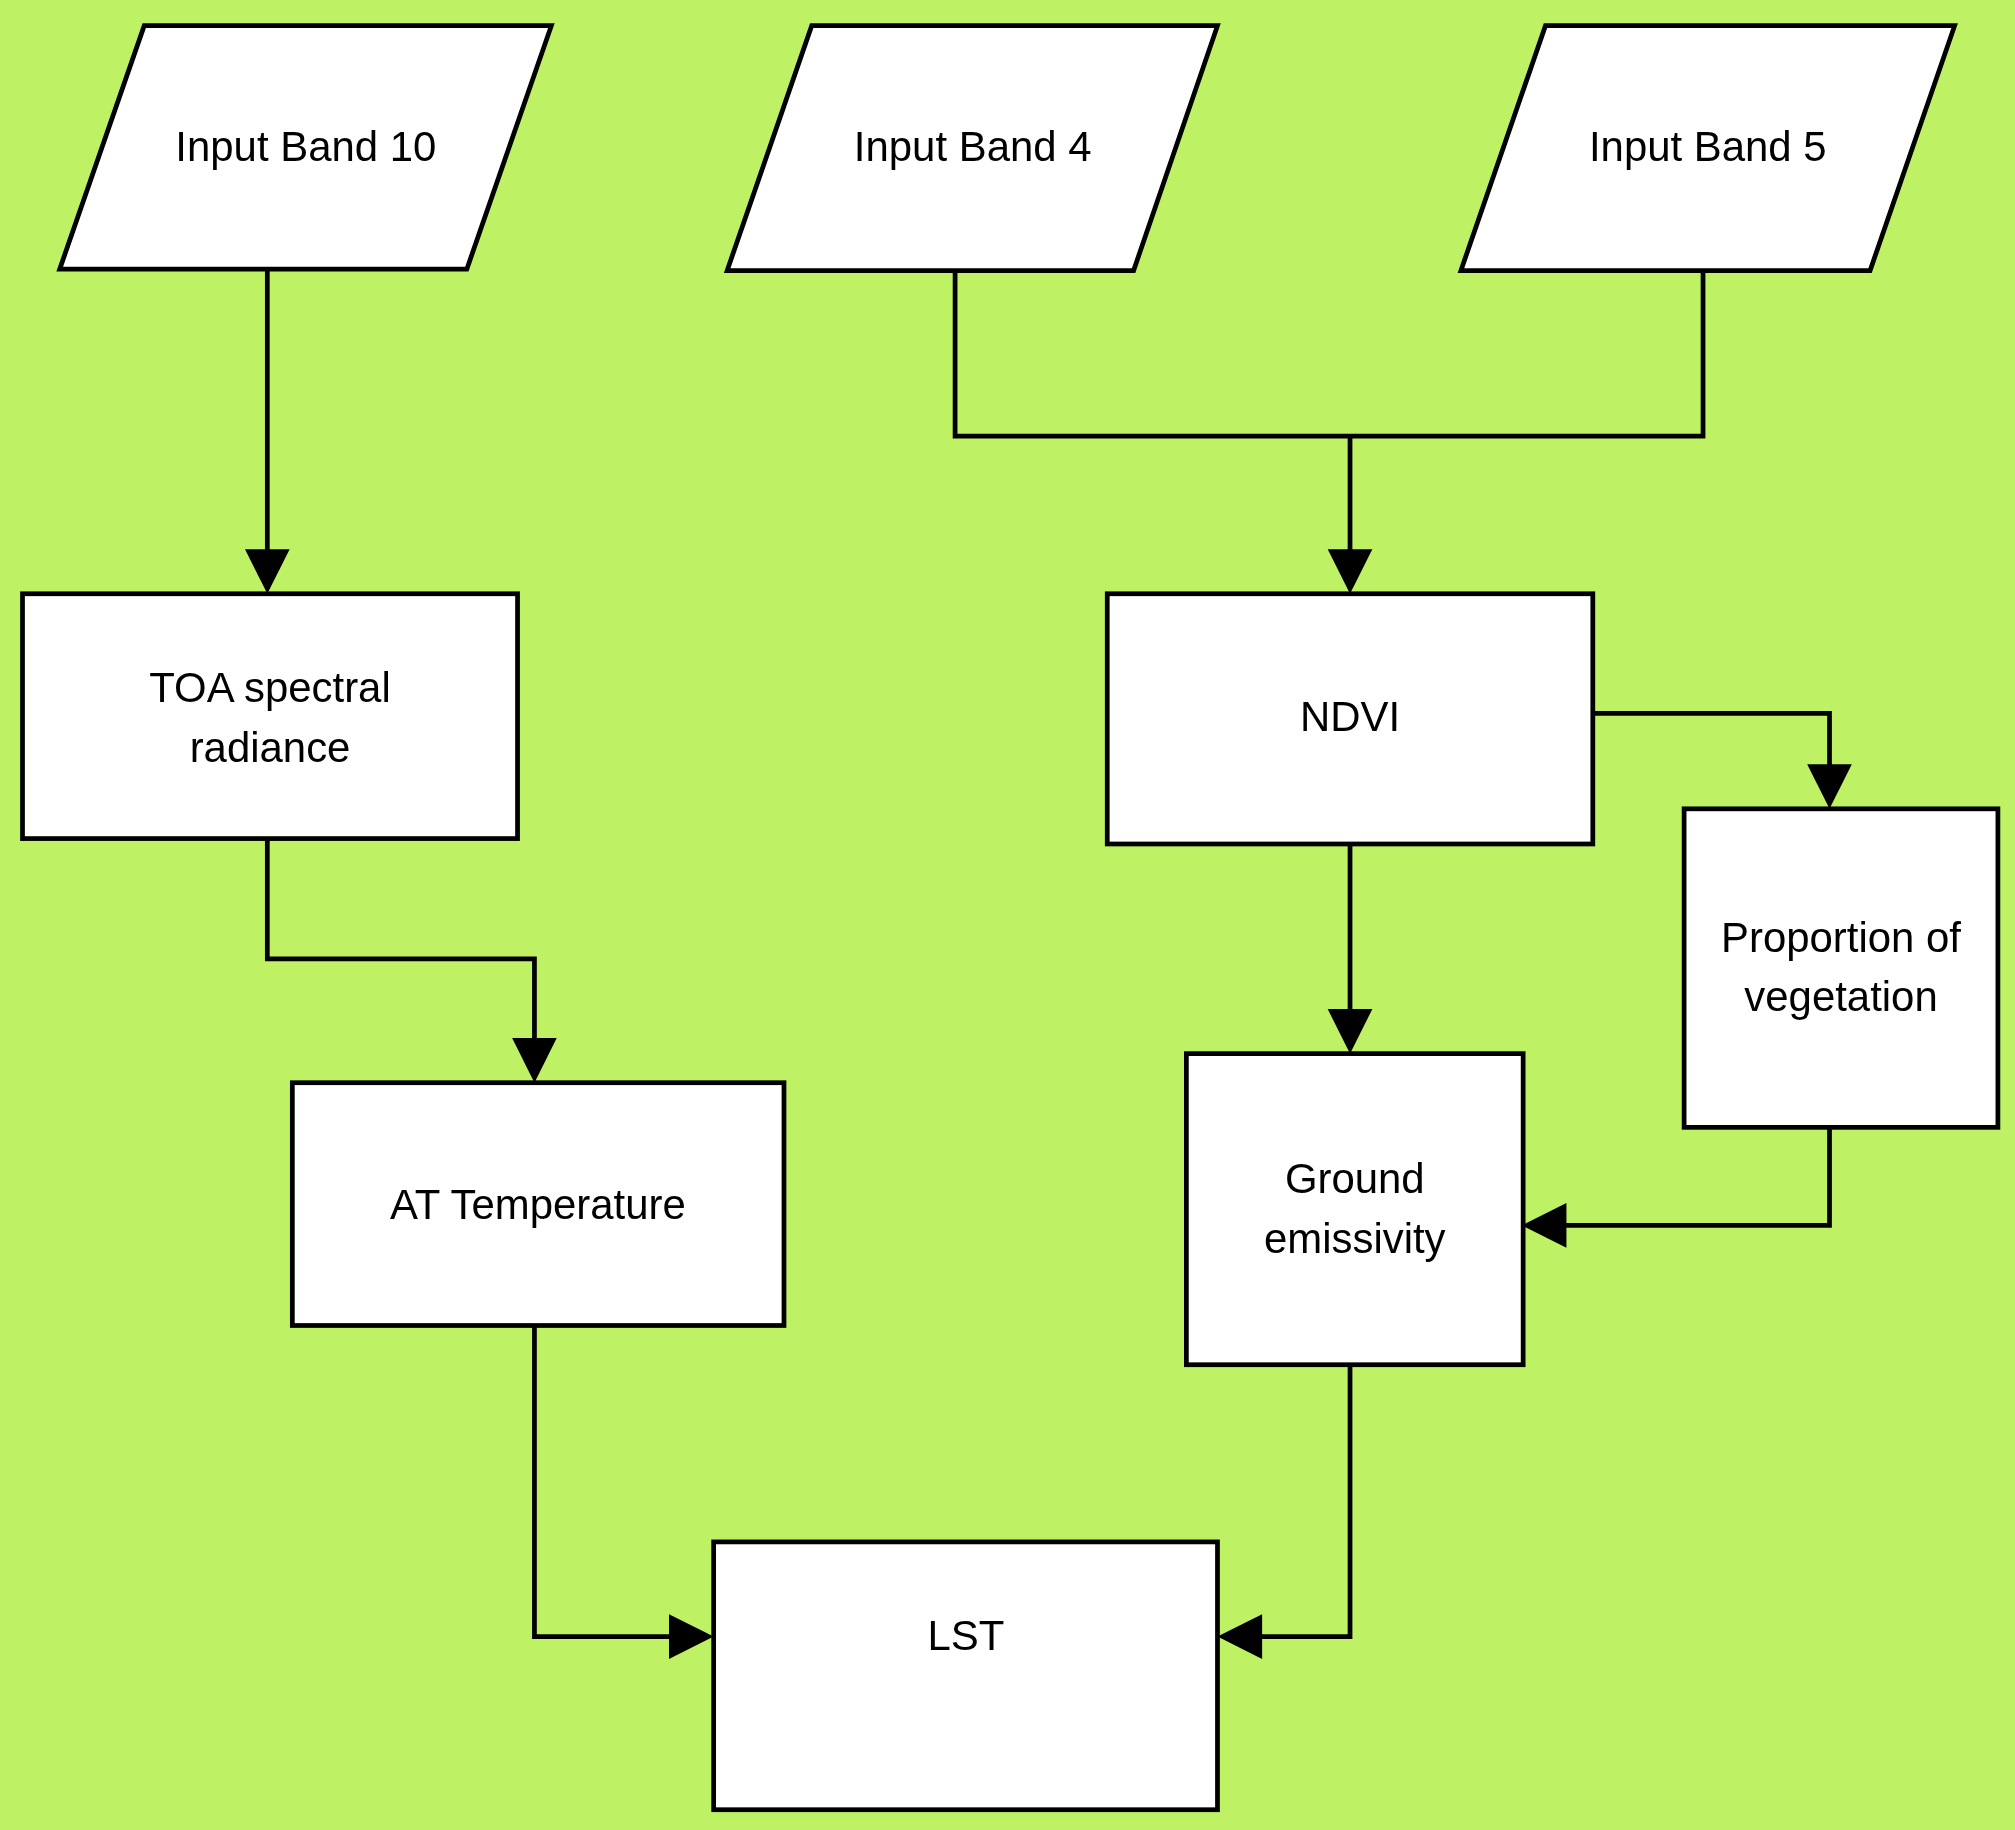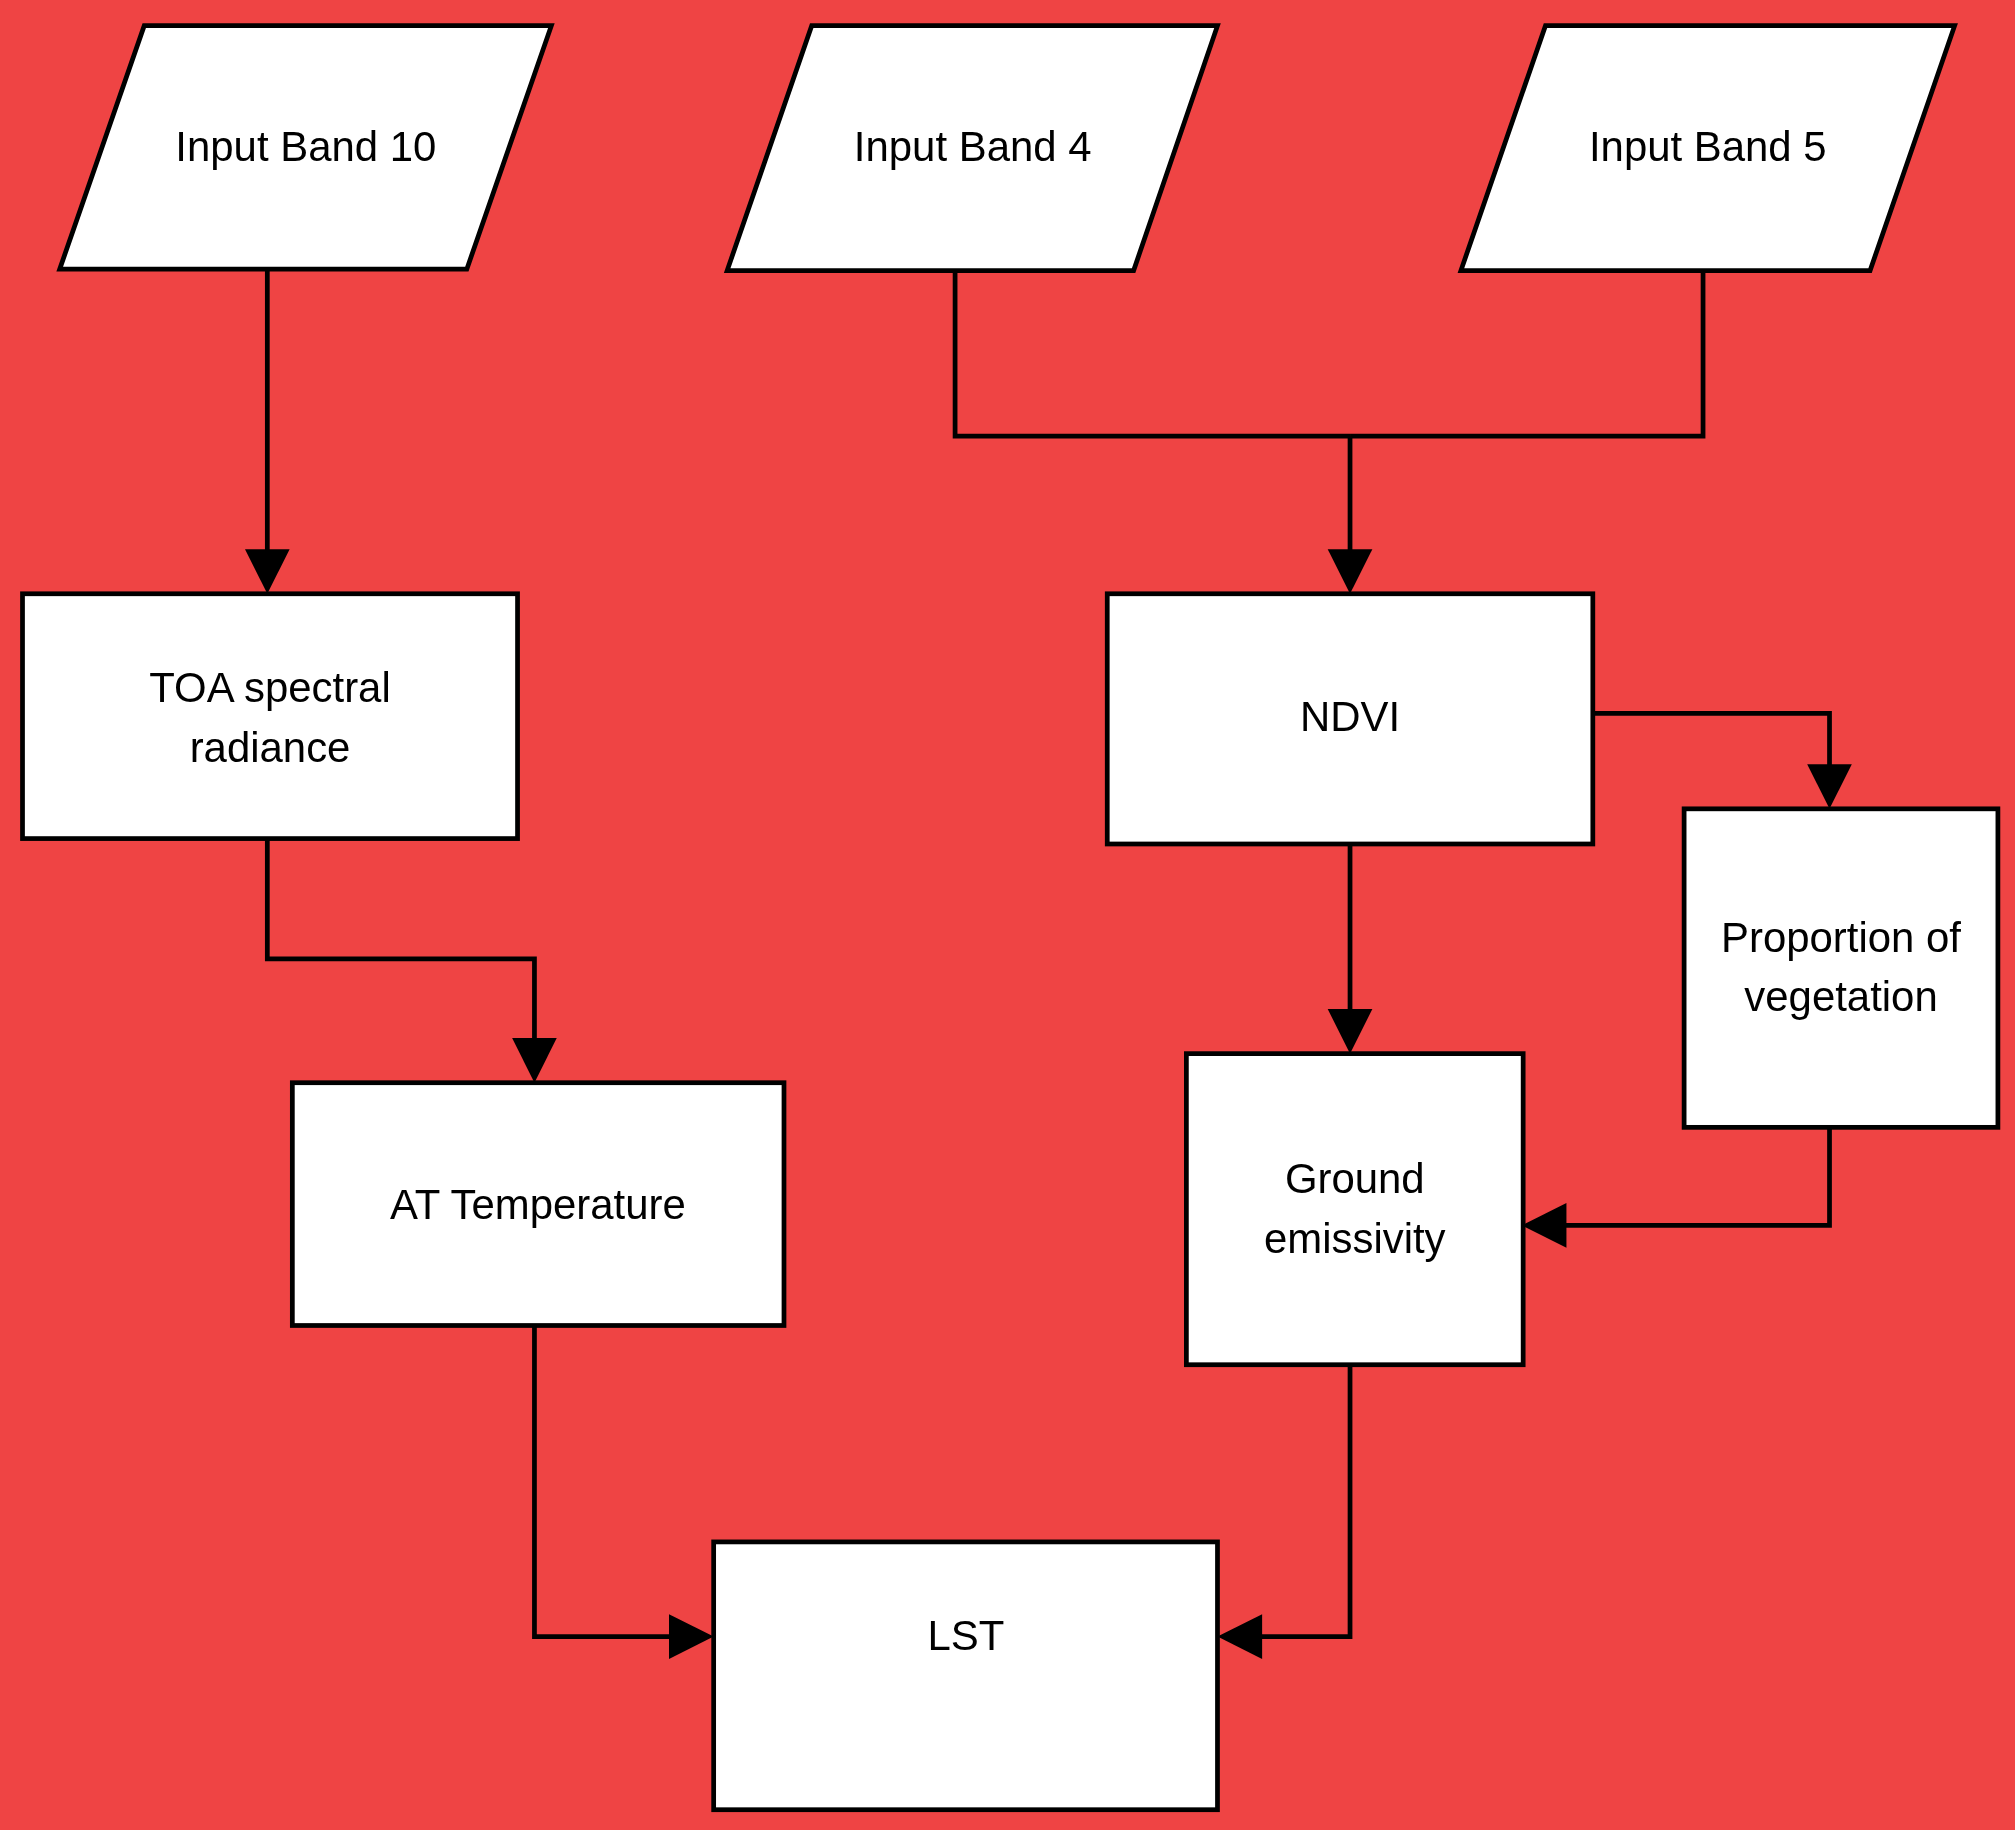--- a/index.html
+++ b/index.html
@@ -7,21 +7,21 @@
     padding: 0;
     background: #ffffff;
   }
   body {
     font-family: "Liberation Sans", sans-serif;
   }
   #diagram-root {
     position: relative;
     width: 2015px;
     height: 1830px;
-    background: #ef4444;
+    background: #bef264;
     overflow: hidden;
   }
   svg.flow {
     display: block;
     width: 2015px;
     height: 1830px;
   }
   .node-shape {
     fill: #ffffff;
     stroke: #000000;

